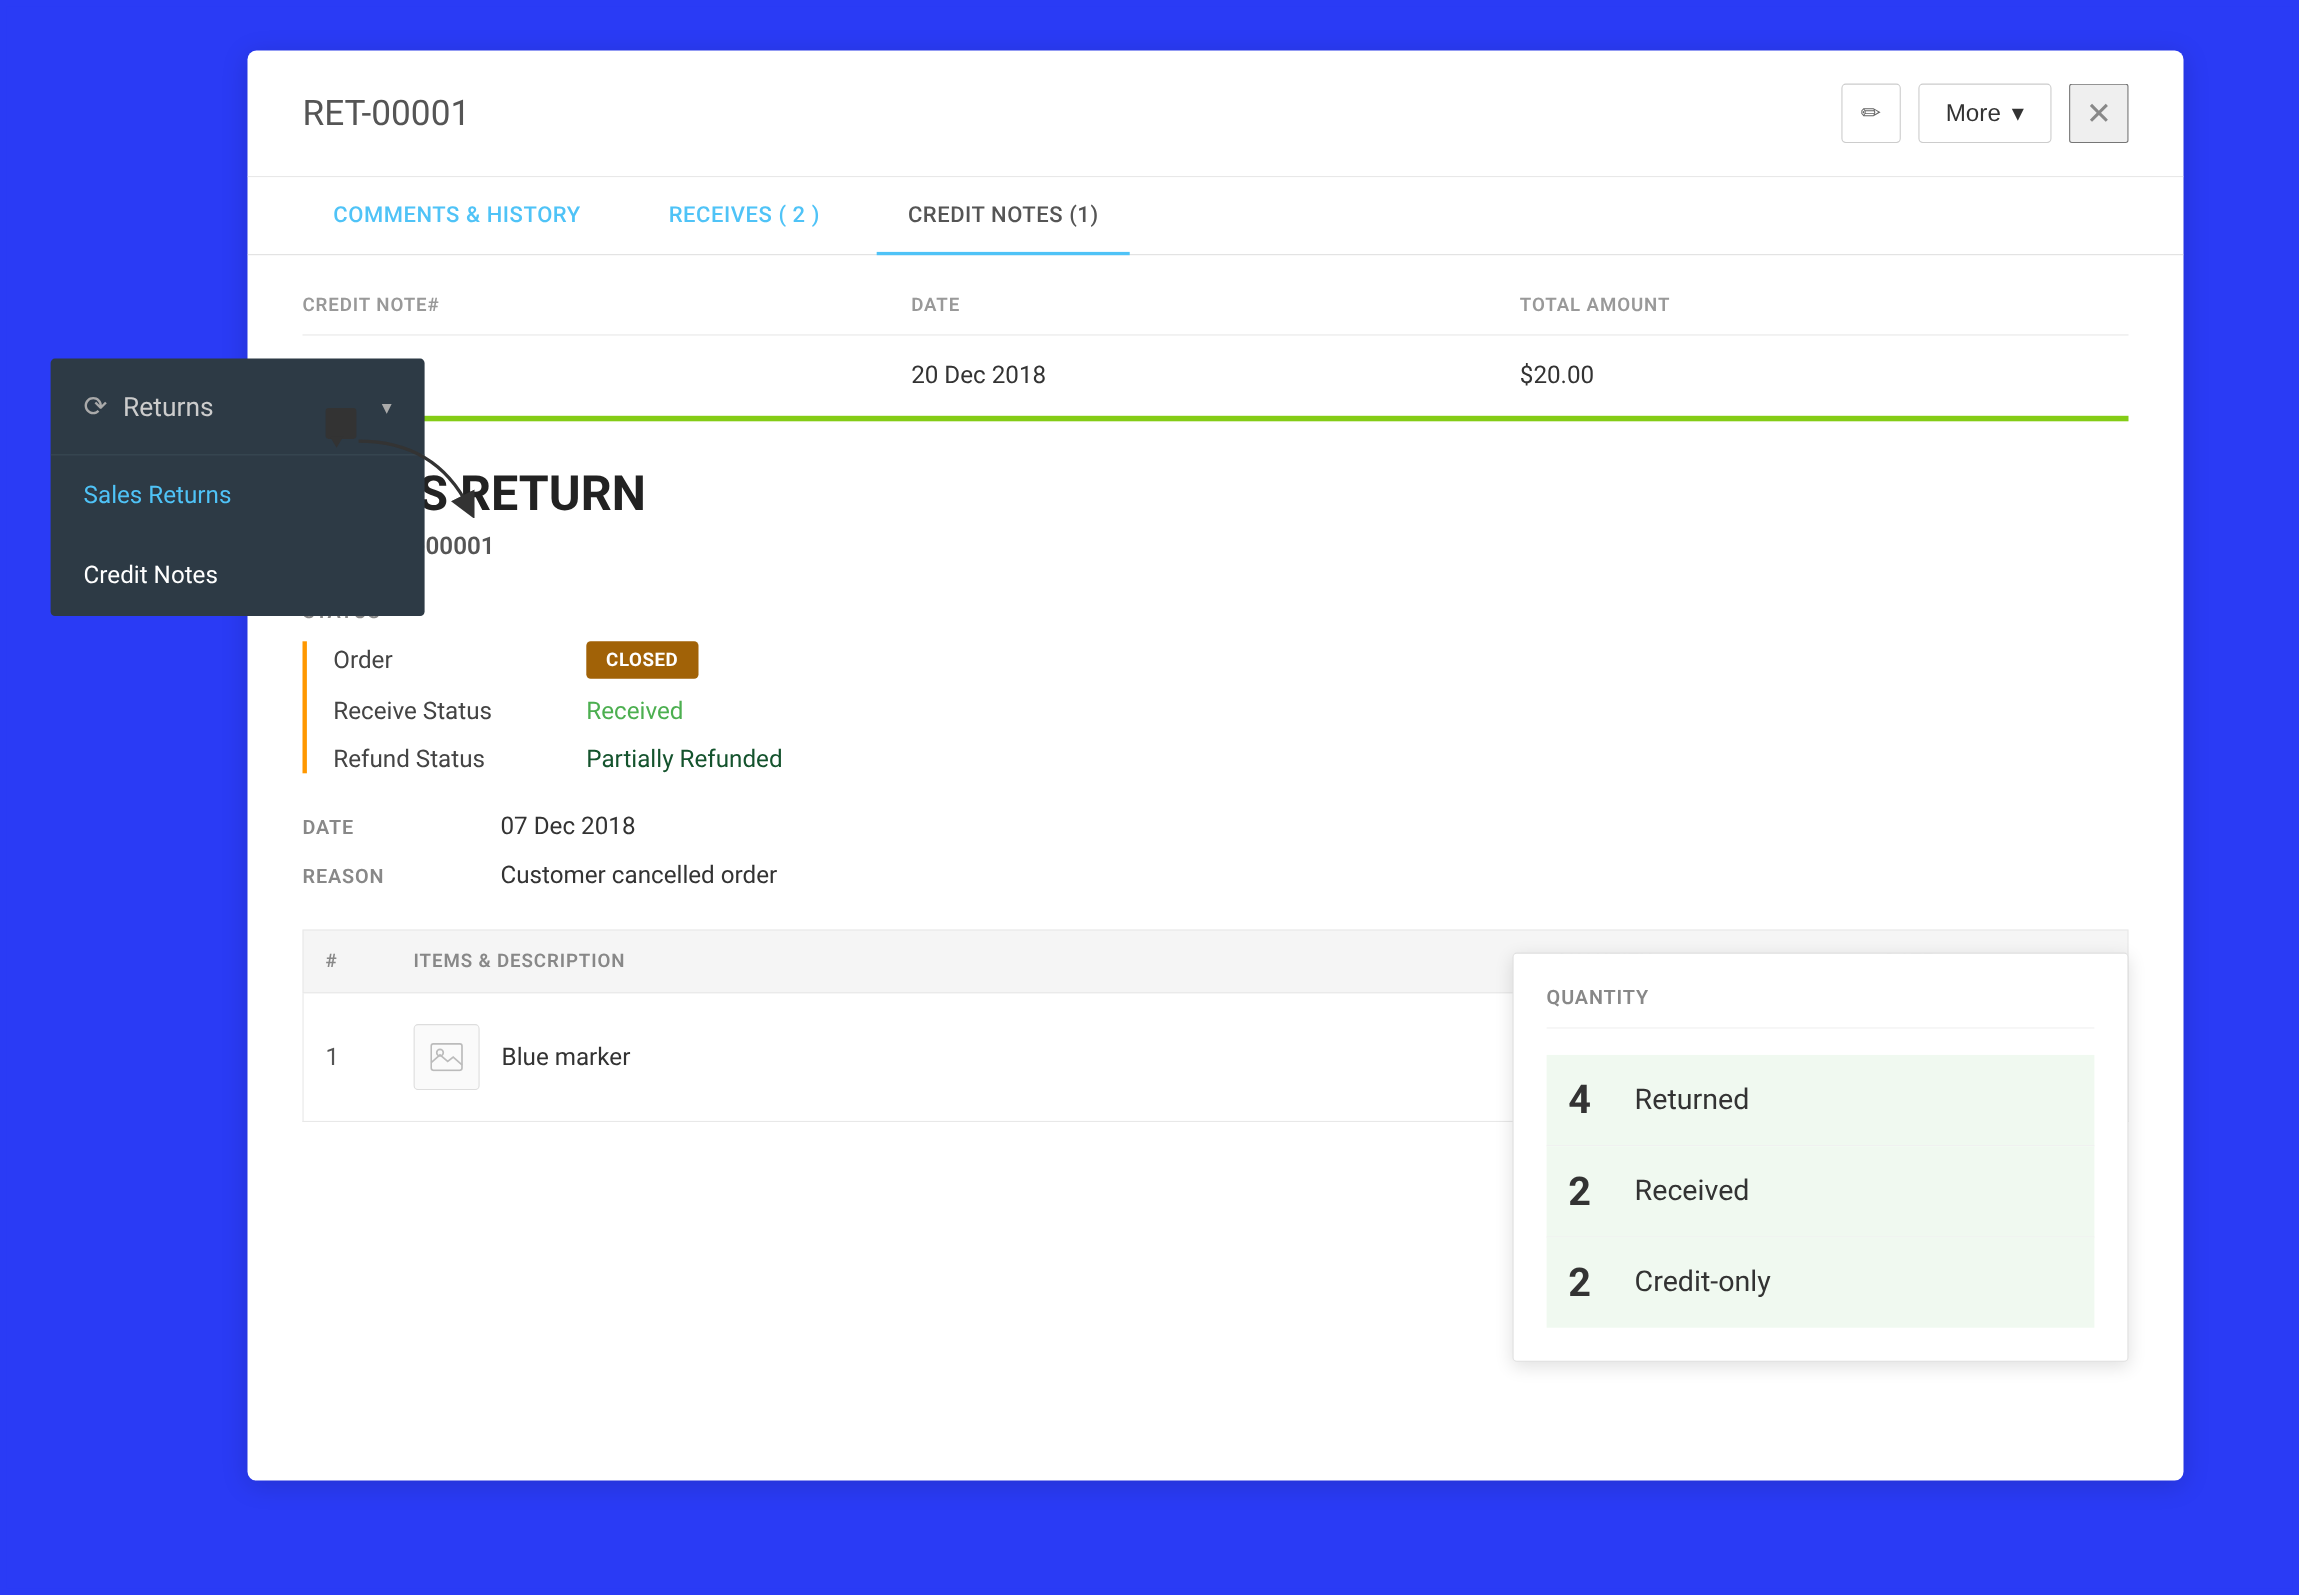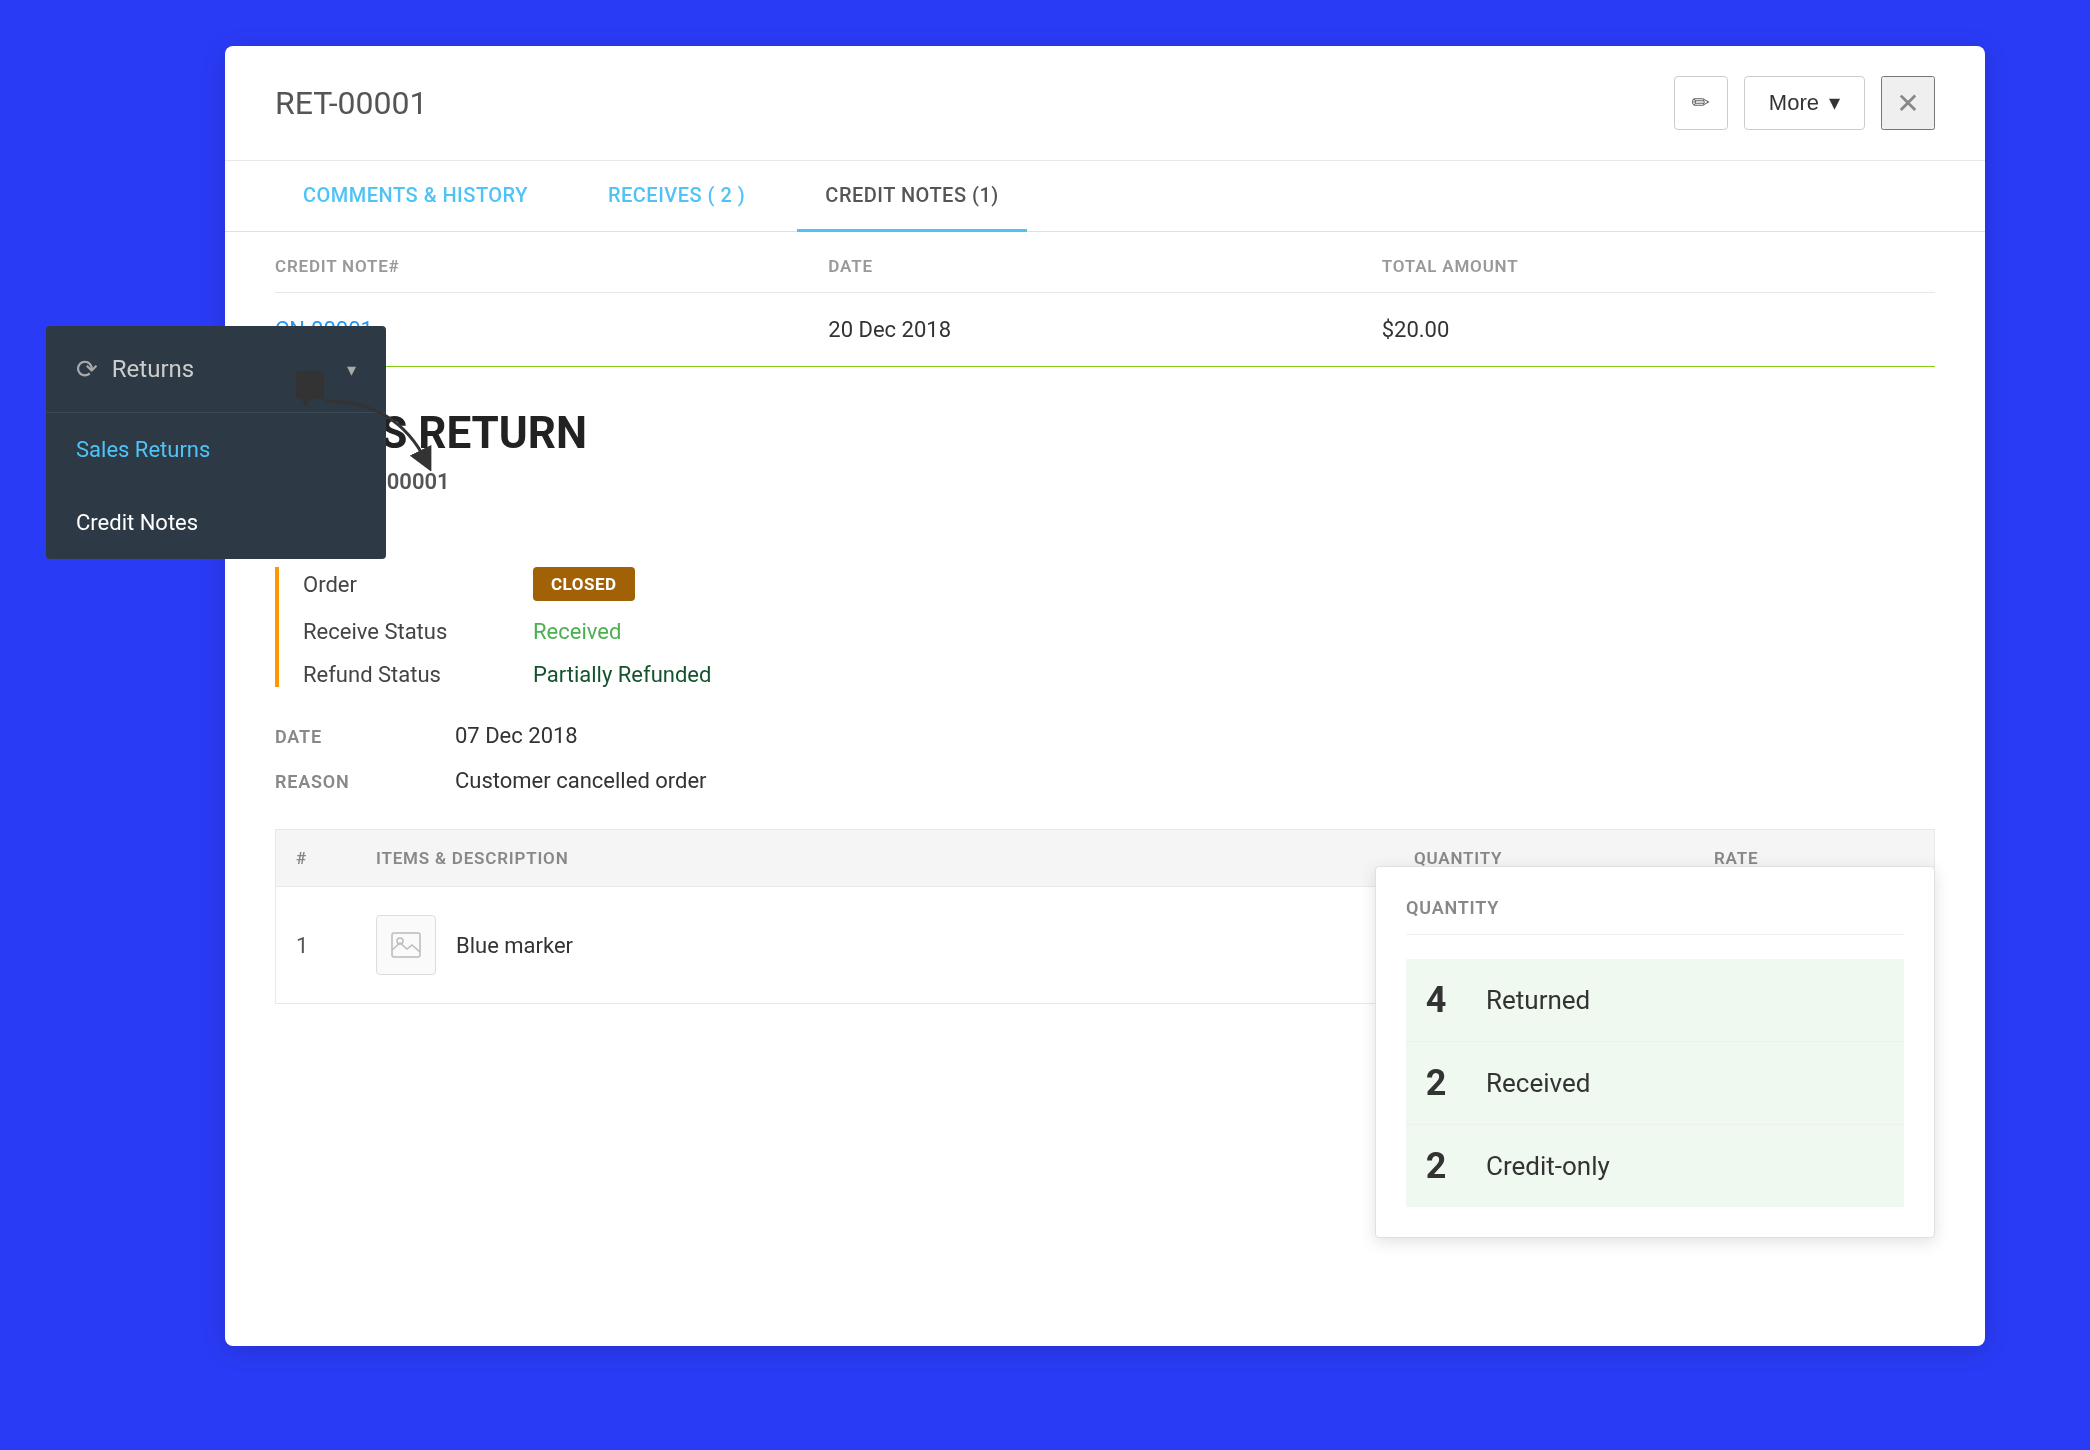--- a/index.html
+++ b/index.html
@@ -207,26 +207,27 @@
       grid-template-columns: 1fr 1fr 1fr;
       padding: 24px 0 16px;
       border-bottom: 1px solid #e8e8e8;
     }
     .credit-table-header span {
       font-size: 17px;
       color: #999;
       font-weight: 600;
       letter-spacing: 0.8px;
       text-transform: uppercase;
+      margin-top: 12px;
     }
     .credit-table-row {
       display: grid;
       grid-template-columns: 1fr 1fr 1fr;
       padding: 24px 0;
-      border-bottom: 1px solid #84cc16;
+      border-bottom: 5px solid #84cc16;
       align-items: center;
     }
     .credit-note-link {
       color: #2196F3;
       font-size: 22px;
       cursor: pointer;
       text-decoration: none;
     }
     .credit-table-row span {
       font-size: 22px;

